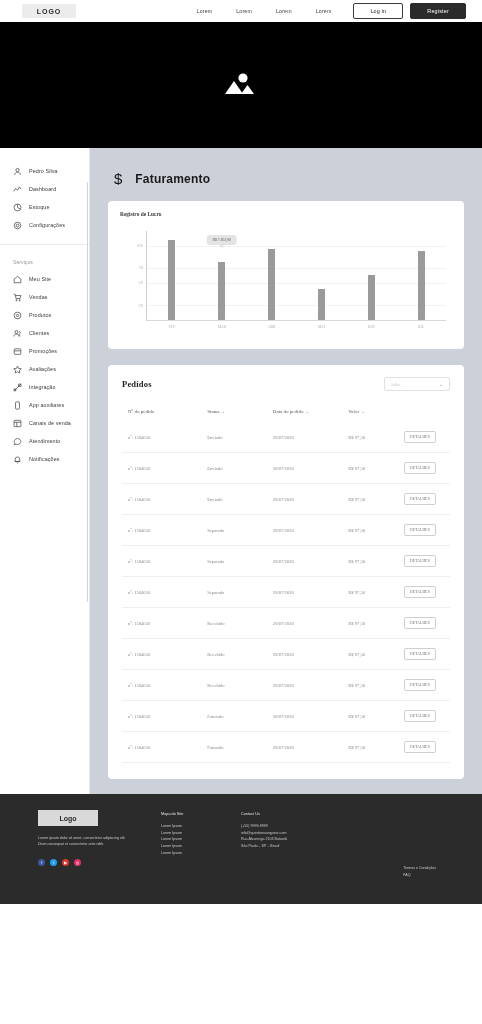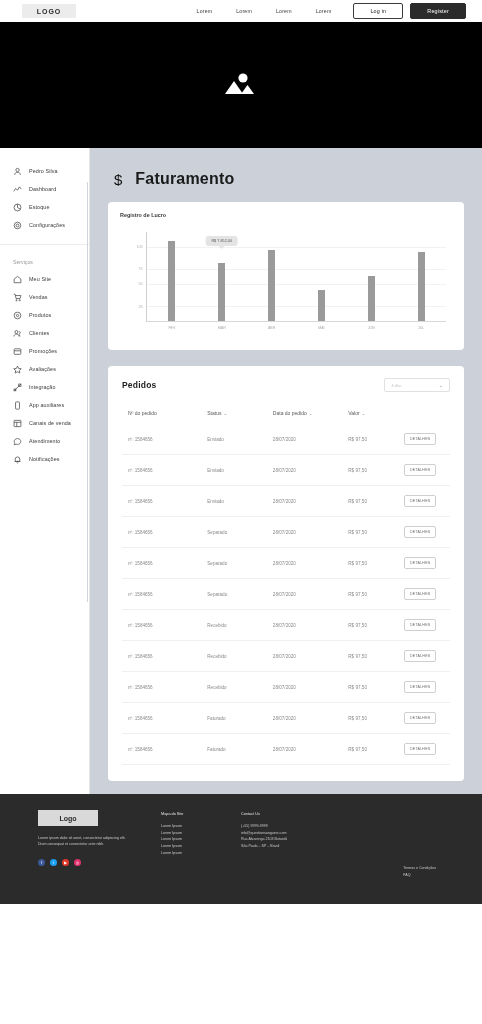--- a/index.html
+++ b/index.html
@@ -65,23 +65,23 @@
   .sidebar-edge {
     position:absolute; right:0; top:0; bottom:0; width:1px; background:#e6e6e6;
   }
 
   
   .main {
     flex:1; background:#ccd1d9; padding: 16px 18px 0 18px; overflow:hidden;
   }
   .page-title-row { display:flex; align-items:center; gap:13px; margin: 6px 0 14px 6px; }
   .dollar { font-size:15px; color:#111; font-weight:400; }
-  .page-title { font-size:16px; color:#1a1a1a; font-weight:700; letter-spacing:.2px; }
-
-  .card { background:#fff; border-radius:4px; padding: 10px 12px; }
+  .page-title { font-size:12px; color:#1a1a1a; font-weight:700; letter-spacing:.2px; }
+
+  .card { background:#fff; border-radius:4px; padding: 10px 12px; font-family: Liberation Serif, serif; }
   .card.chart { height: 148px; margin-bottom: 16px; }
   .card-title { font-size:5.4px; color:#3a3a3a; font-weight:700; margin-bottom:4px;}
 
   
   .chart-area { position:relative; height: 118px; margin-top: 8px; }
   .plot {
     position:absolute; left:26px; right:6px; top:6px; bottom:22px;
     border-left:1px solid #cfcfcf; border-bottom:1px solid #d8d8d8;
   }
   .grid-line { position:absolute; left:0; right:0; height:1px; background:#f2f2f2; }

